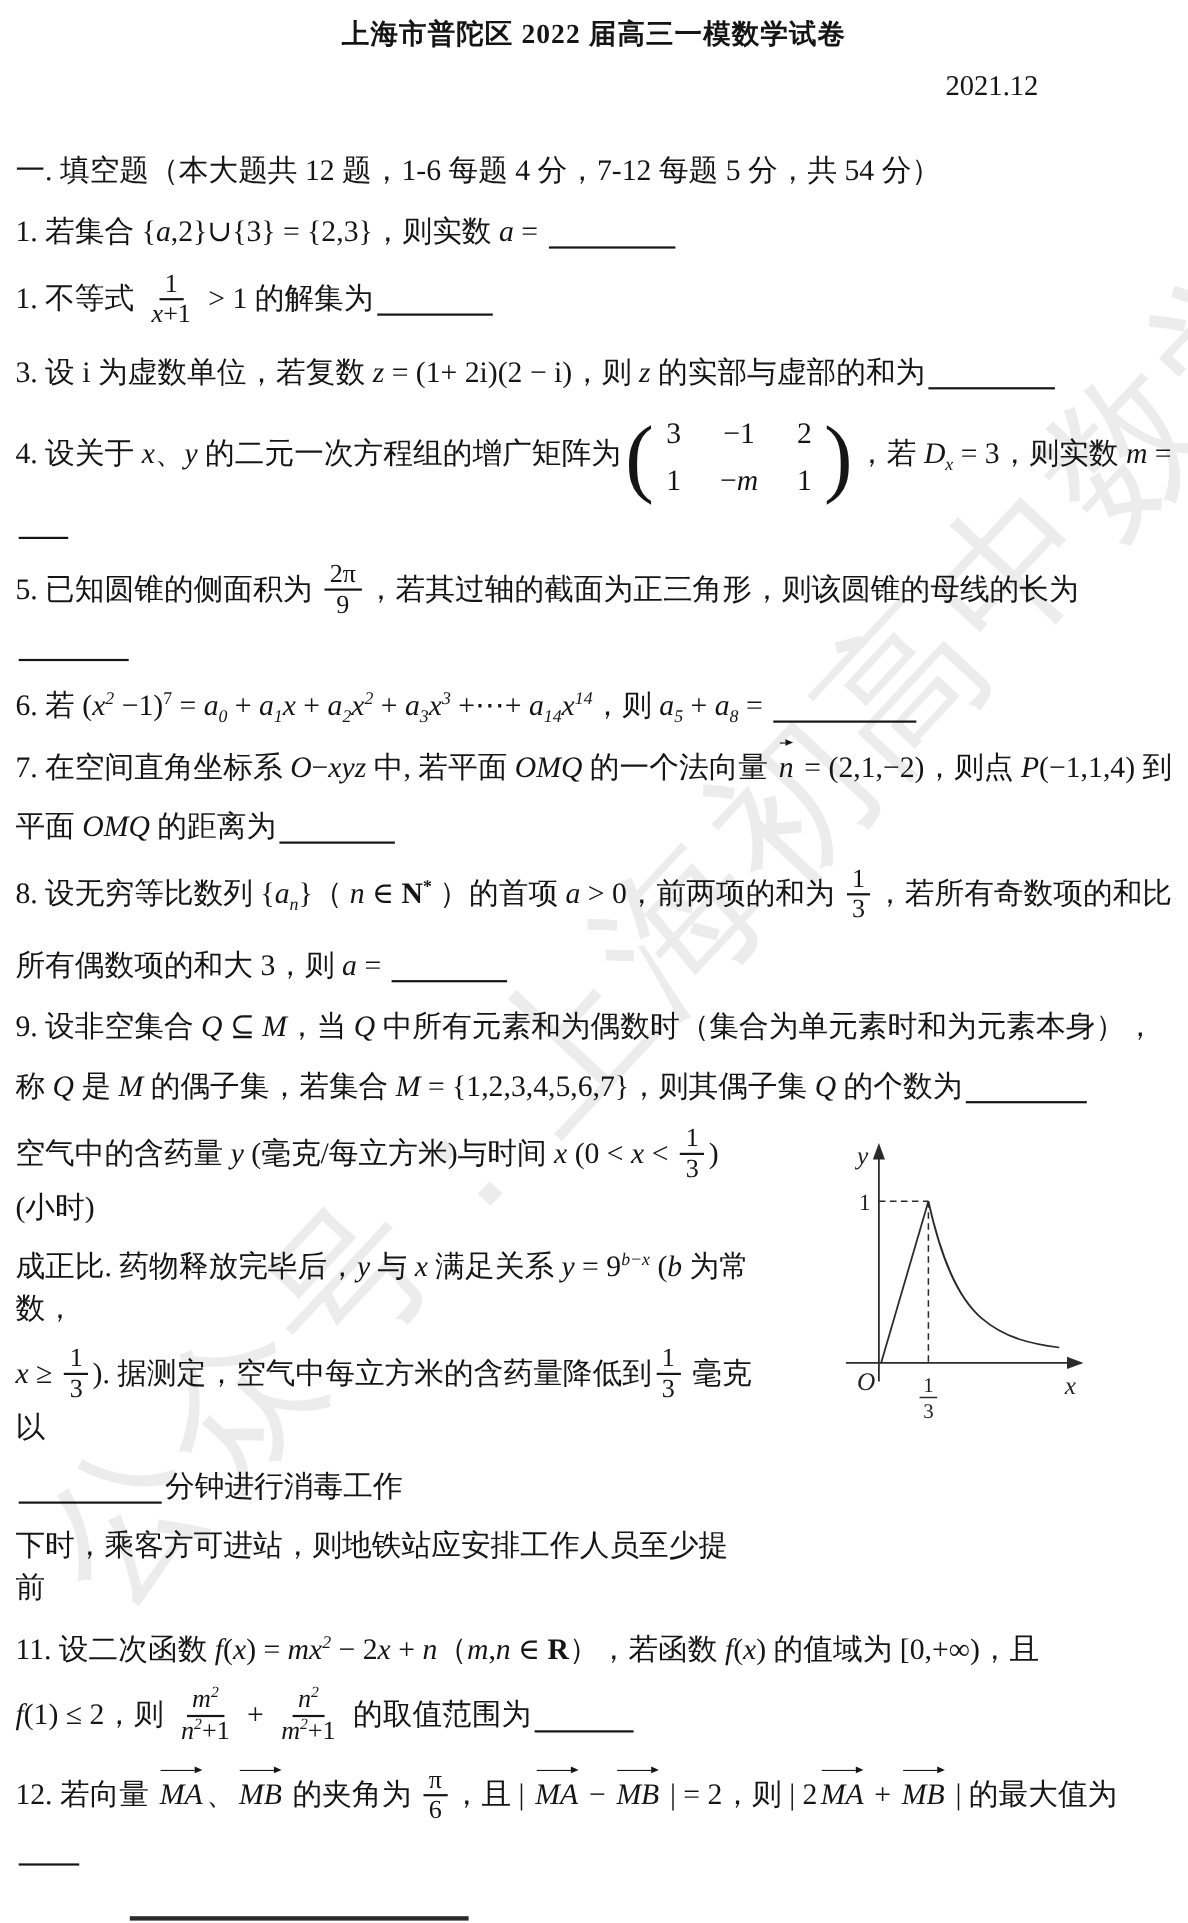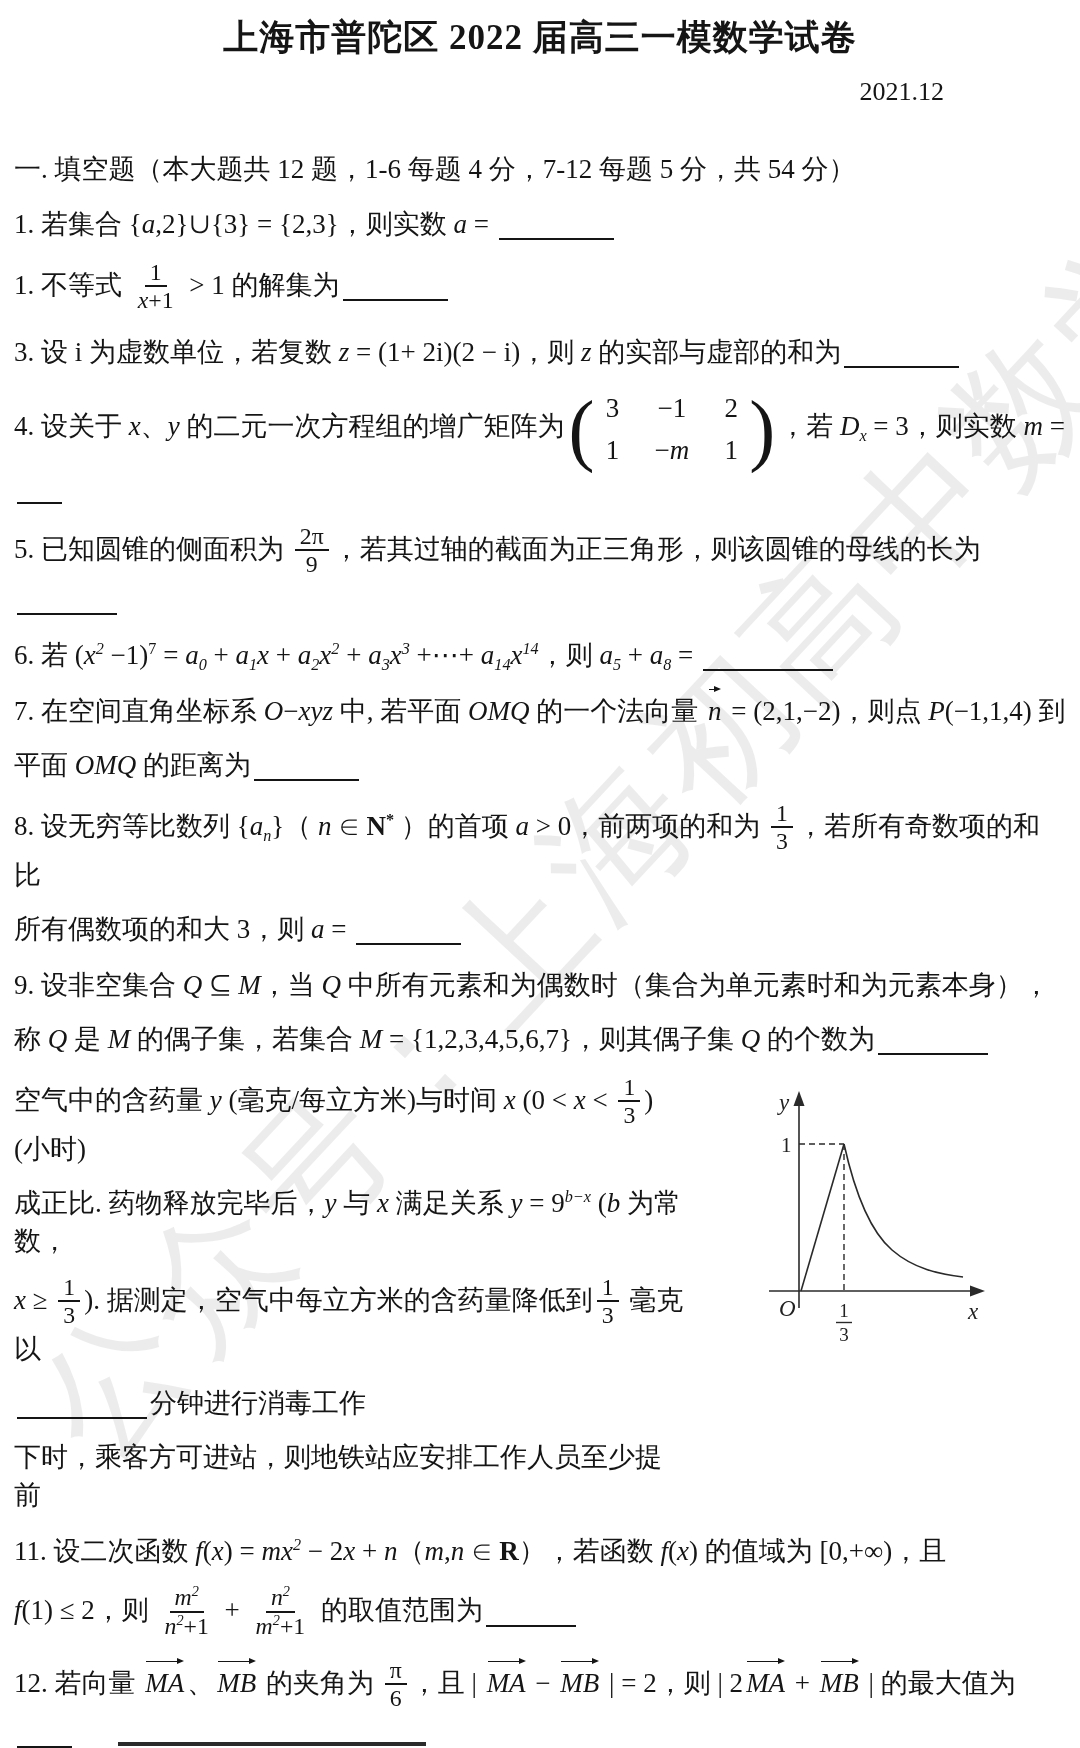--- a/index.html
+++ b/index.html
@@ -11,25 +11,25 @@
   }
   .watermark {
     position:absolute; left:-160px; top:820px; width:1420px;
     text-align:center; white-space:nowrap;
     font-size:142px; letter-spacing:6px; font-weight:500;
     color:rgba(0,0,0,0.075);
     transform:rotate(-47deg);
     z-index:0; pointer-events:none;
   }
   .content { position:relative; z-index:1; padding:0 14px; }
-  .title { margin:0; padding-top:14px; text-align:center; font-size:35px; font-weight:700; letter-spacing:1px; }
+  .title { margin:0; padding-top:14px; text-align:center; font-size:25px; font-weight:700; letter-spacing:1px; }
   .date { margin-top:16px; text-align:right; padding-right:122px; font-size:26px; }
   .sec-heading { margin-top:44px; font-size:27px; font-weight:400; }
   .question { margin-top:18px; }
-  .qline { line-height:38px;font-family:Liberation Serif, serif; }
+  .qline { line-height:38px; }
   .qline + .qline { margin-top:16px; }
   .it { font-style:italic; }
   .bd { font-weight:700; }
   sup { font-size:0.6em; vertical-align:super; line-height:0; }
   sub { font-size:0.6em; vertical-align:sub; line-height:0; }
   .blank { display:inline-block; border-bottom:2.5px solid #151515; height:32px; vertical-align:-7px; margin:0 3px; }
   .frac { display:inline-flex; flex-direction:column; align-items:center; vertical-align:middle;
           font-size:0.88em; line-height:1.1; margin:0 4px; transform:translateY(-2px); }
   .frac .fn { border-bottom:2px solid #151515; padding:0 5px; }
   .frac .fd { padding:0 5px; }

